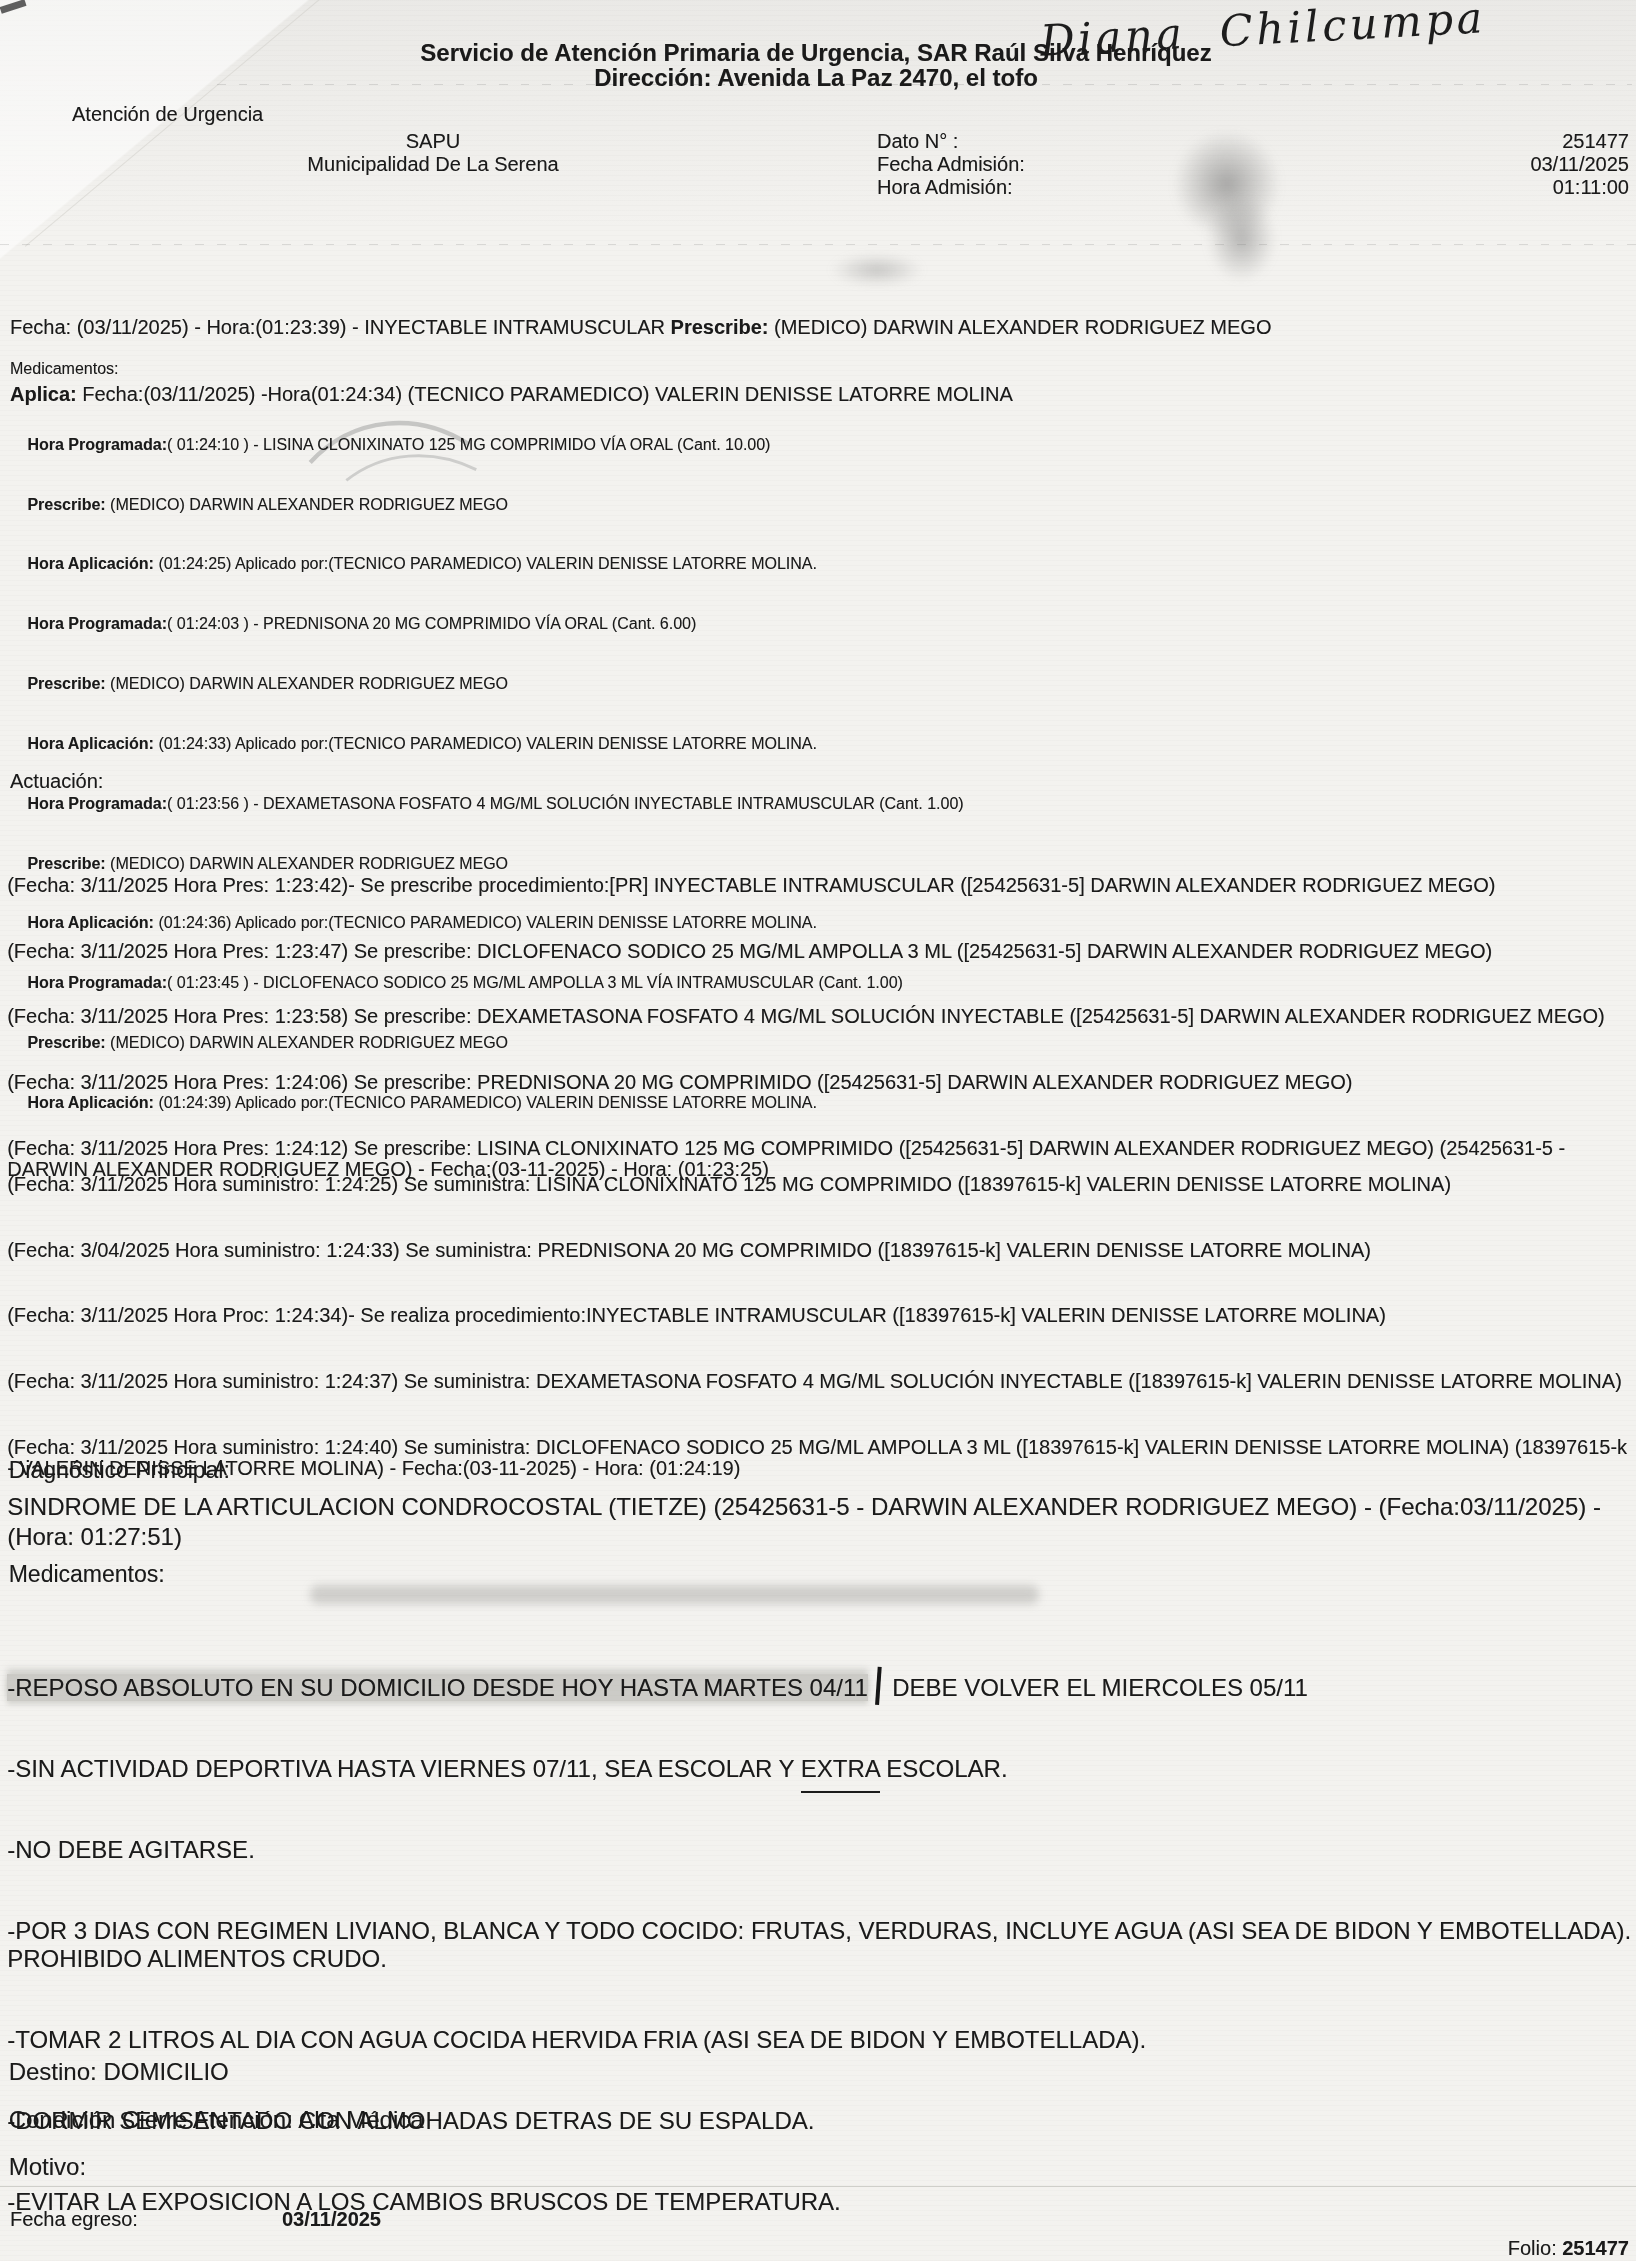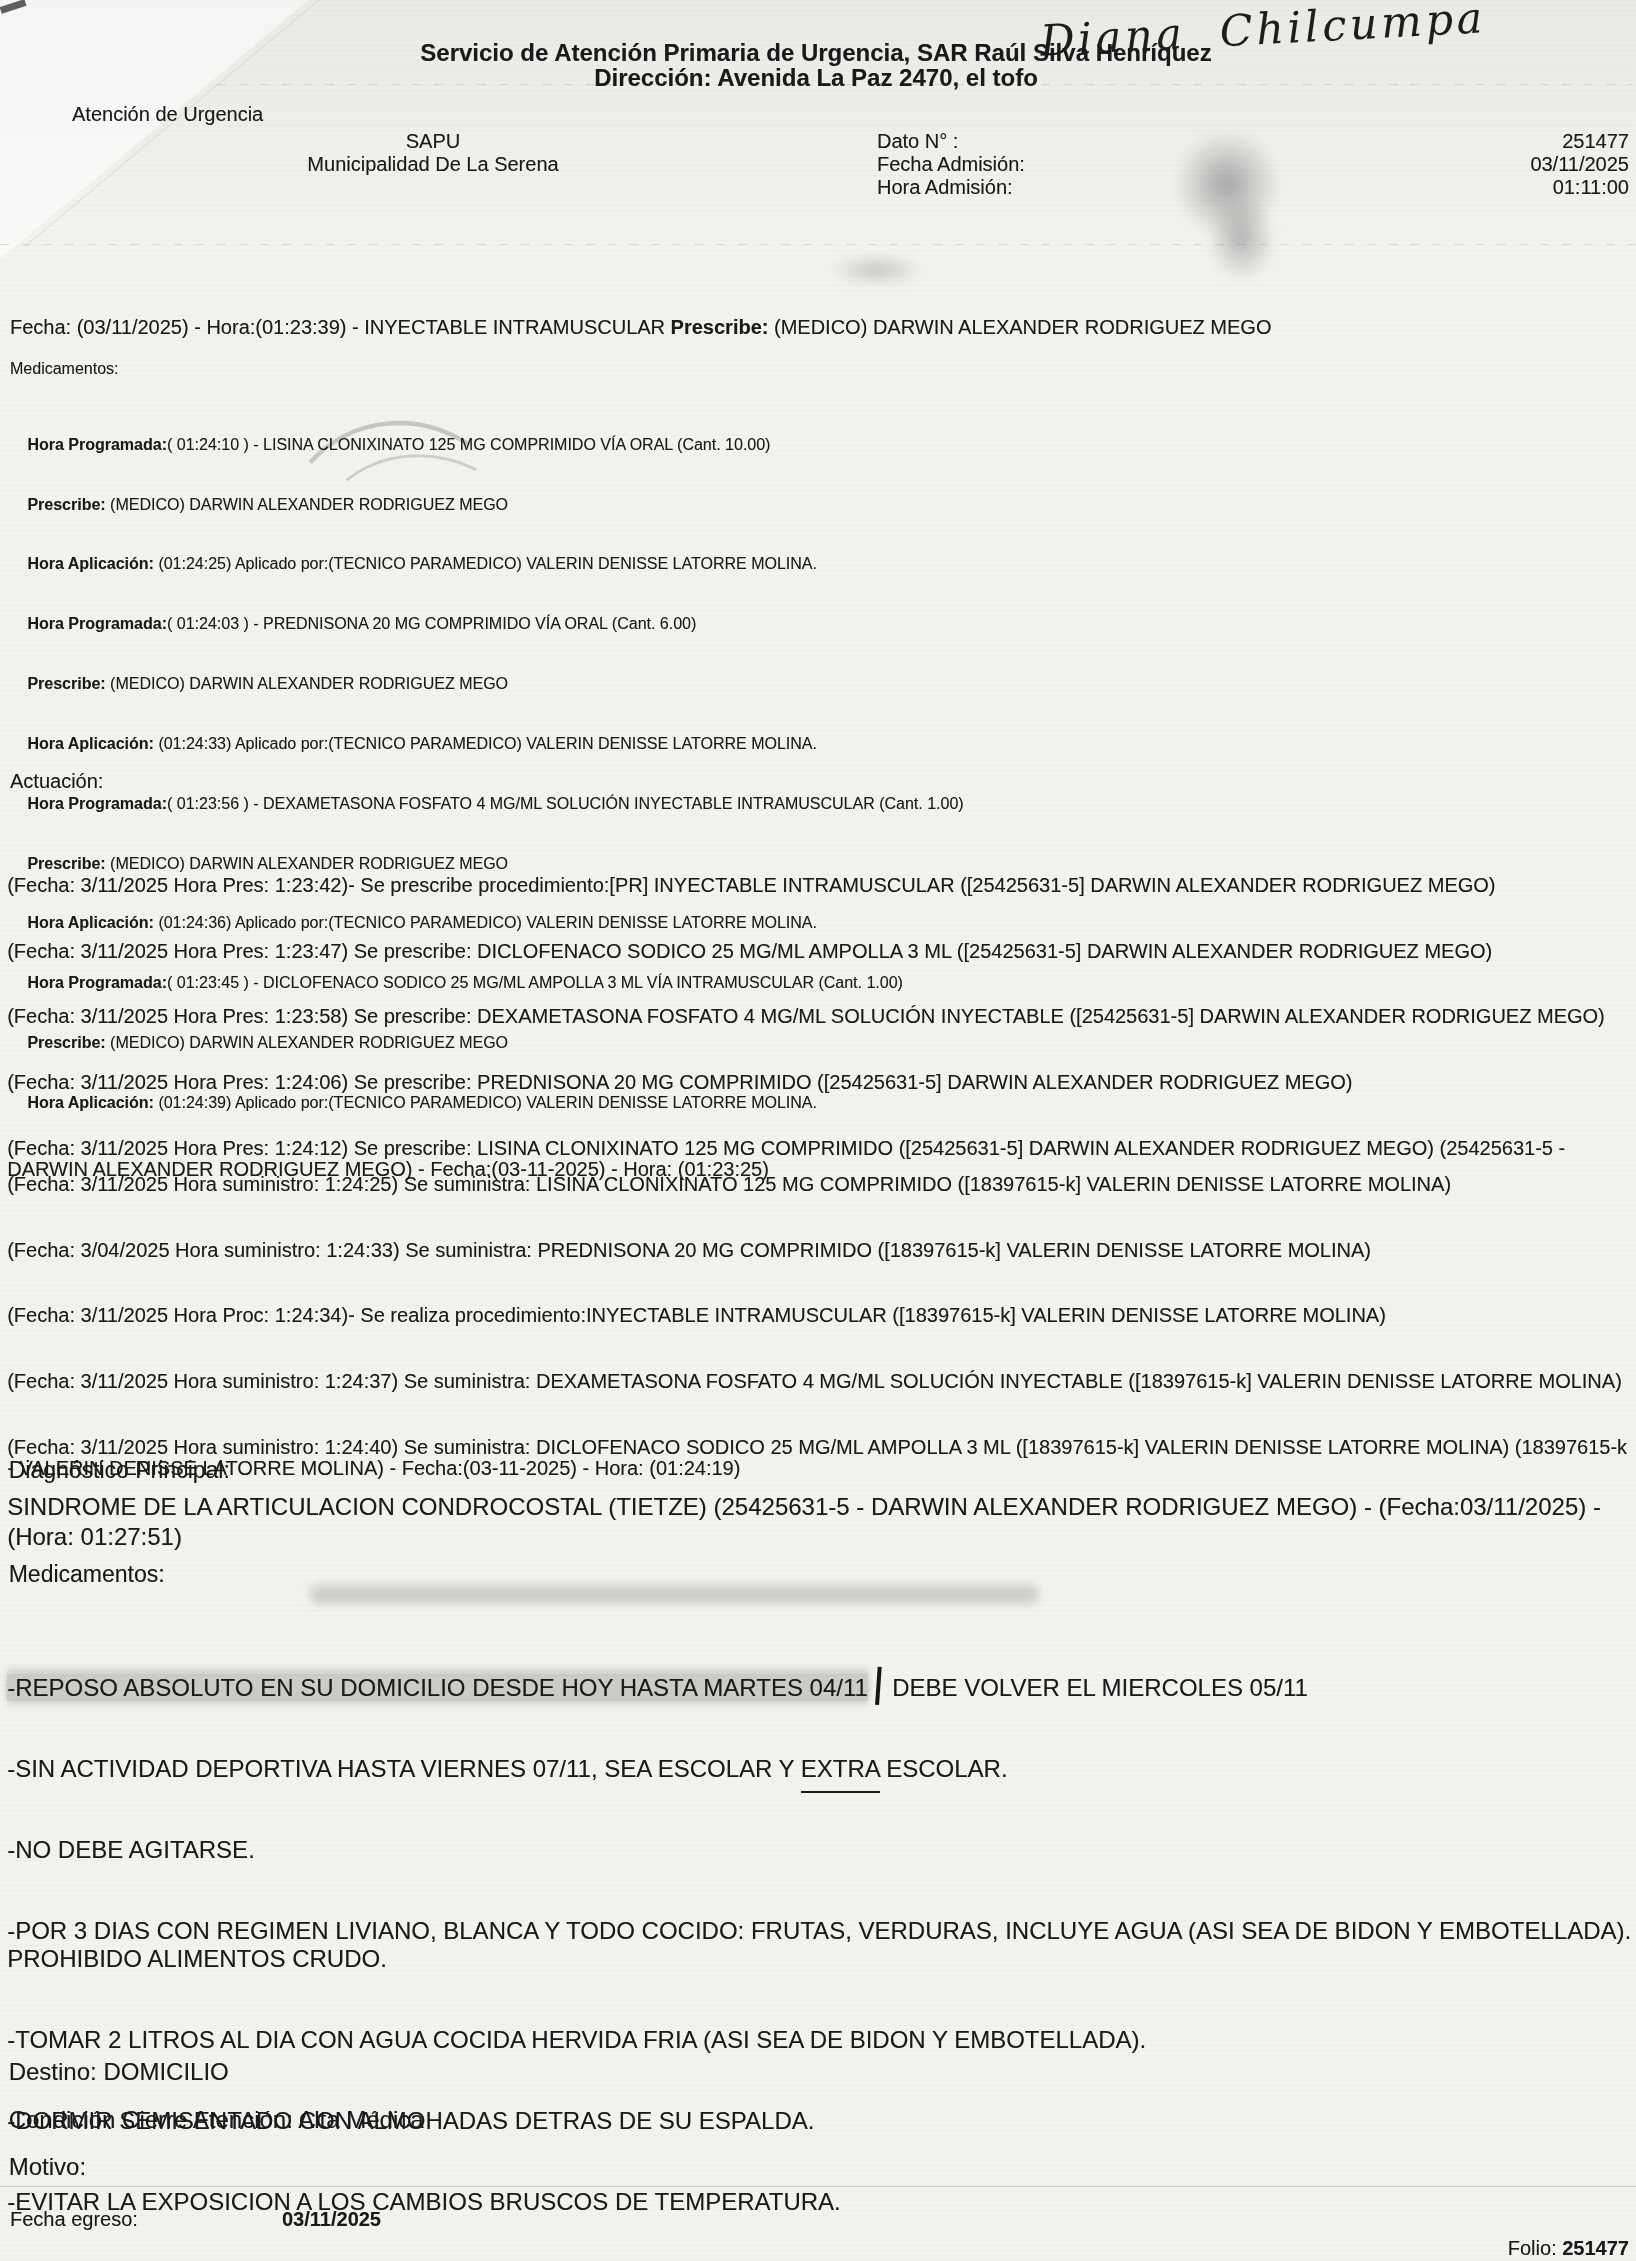--- a/index.html
+++ b/index.html
@@ -73,20 +73,21 @@
 
   <div class="abs t fs28" style="left:877px;top:130px;">Dato N° :</div>
   <div class="abs t fs28 right" style="left:1372px;top:130px;width:257px;">251477</div>
   <div class="abs t fs28" style="left:877px;top:153px;">Fecha Admisión:</div>
   <div class="abs t fs28 right" style="left:1372px;top:153px;width:257px;">03/11/2025</div>
   <div class="abs t fs28" style="left:877px;top:176px;text-align:right;">Hora Admisión:</div>
   <div class="abs t fs28 right" style="left:1372px;top:176px;width:257px;">01:11:00</div>
 
   <div class="abs t fs28" style="left:10px;top:271px;width:1617px;line-height:22.4px;">
     <div><span>Fecha: (03/11/2025) - Hora:(01:23:39) - INYECTABLE INTRAMUSCULAR </span><span class="b">Prescribe:</span><span> (MEDICO) DARWIN ALEXANDER RODRIGUEZ MEGO</span></div>
+    <div><span class="b">Aplica:</span><span> Fecha:(03/11/2025) -Hora(01:24:34) (TECNICO PARAMEDICO) VALERIN DENISSE LATORRE MOLINA</span></div>
   </div>
 
   <div class="abs t fs27" style="left:10px;top:360px;">Medicamentos:</div>
 
   <div class="abs t fs27" style="left:27.4px;top:397px;width:1599px;">
     <div class="med-line"><span class="b">Hora Programada:</span><span>( 01:24:10 ) - LISINA CLONIXINATO 125 MG COMPRIMIDO VÍA ORAL (Cant. 10.00)</span></div>
     <div class="med-line"><span class="b">Prescribe:</span><span> (MEDICO) DARWIN ALEXANDER RODRIGUEZ MEGO</span></div>
     <div class="med-line"><span class="b">Hora Aplicación:</span><span> (01:24:25) Aplicado por:(TECNICO PARAMEDICO) VALERIN DENISSE LATORRE MOLINA.</span></div>
     <div class="med-line"><span class="b">Hora Programada:</span><span>( 01:24:03 ) - PREDNISONA 20 MG COMPRIMIDO VÍA ORAL (Cant. 6.00)</span></div>
     <div class="med-line"><span class="b">Prescribe:</span><span> (MEDICO) DARWIN ALEXANDER RODRIGUEZ MEGO</span></div>

